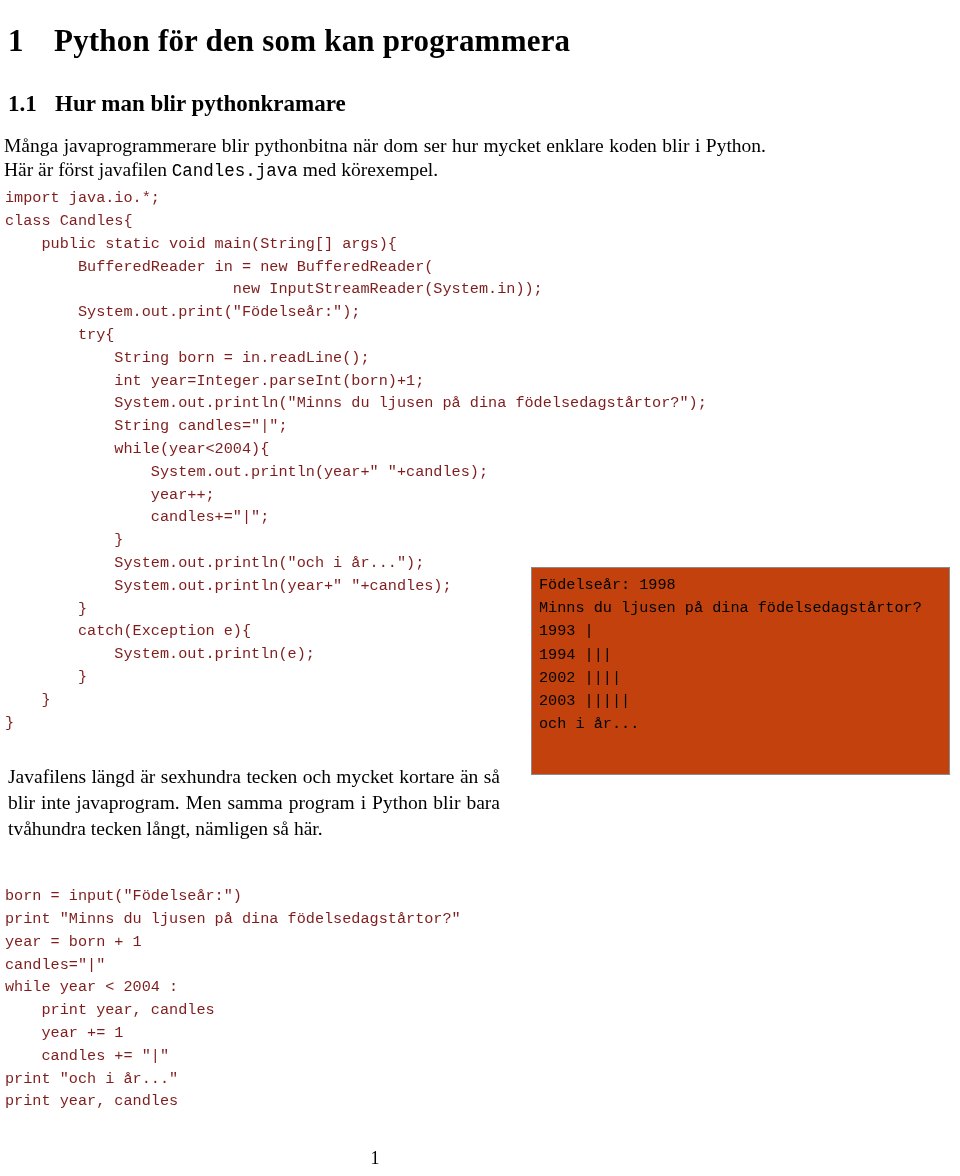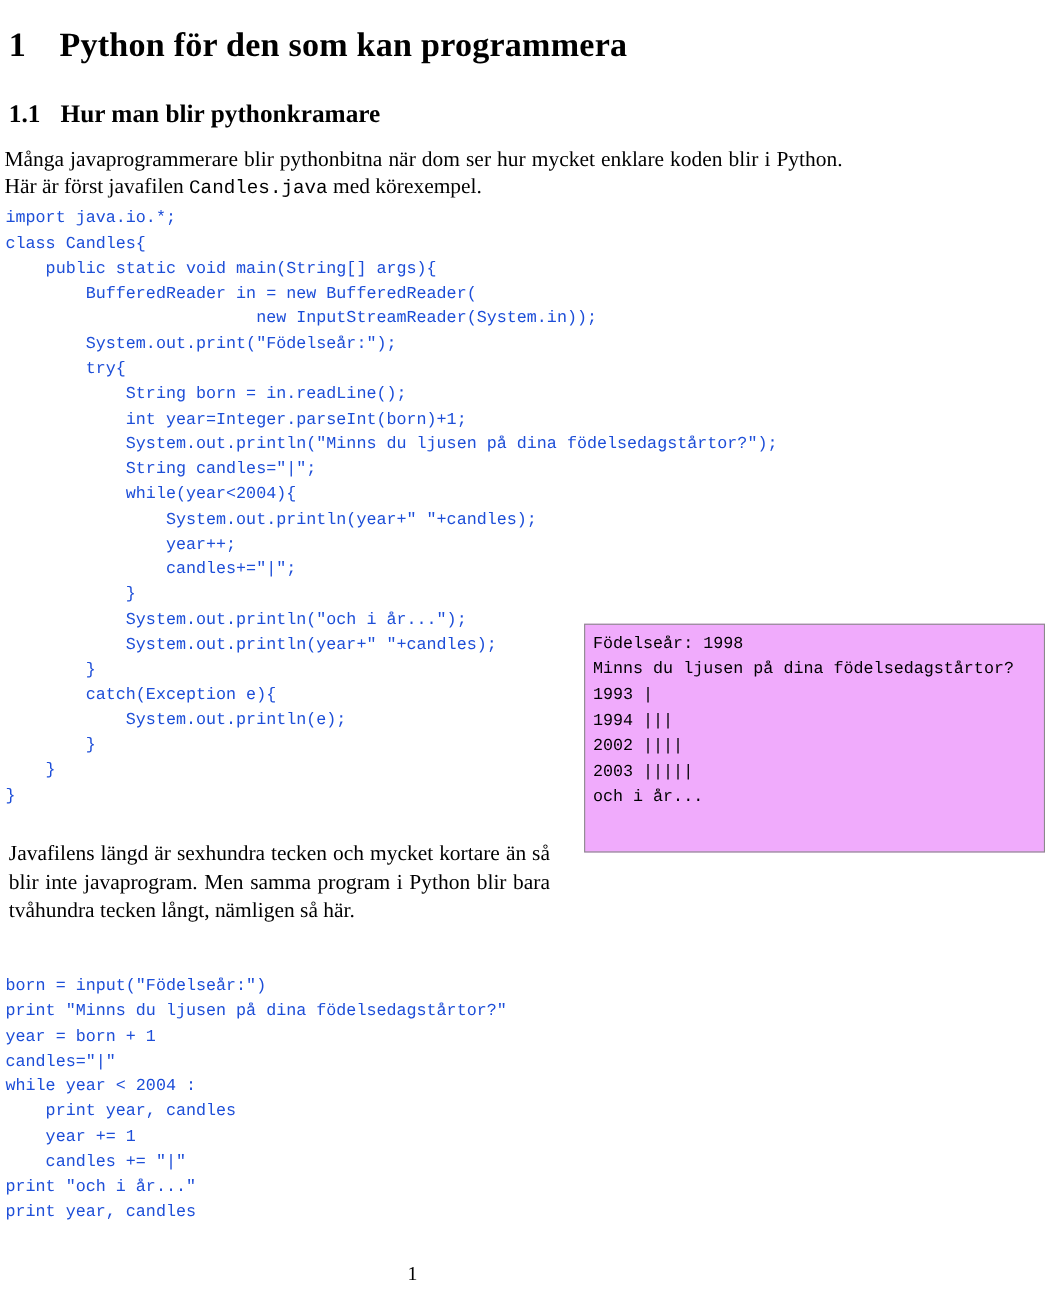--- a/index.html
+++ b/index.html
@@ -68,35 +68,35 @@
     line-height: 26px;
   }
 
   
   .code {
     position: absolute;
     font-family: "Liberation Mono", "DejaVu Sans Mono", monospace;
     font-size: 15.2px;
     line-height: 22.8px;
     white-space: pre;
-    color: #1d4ed8;
+    color: #7f1d1d;
   }
   #java-code { left: 5px; top: 172px; }
   #python-code { left: 5px; top: 870px; }
 
   
   #output-box {
     position: absolute;
     left: 531px;
     top: 567px;
     width: 419px;
     height: 208px;
     box-sizing: border-box;
     border: 1px solid #8a8a8a;
-    background: #f0abfc;
+    background: #c2410c;
     padding: 6px 0 0 7px;
   }
   #output-box .out-line {
     font-family: "Liberation Mono", "DejaVu Sans Mono", monospace;
     font-size: 15.2px;
     line-height: 23.2px;
     white-space: pre;
     color: #000;
   }
 

